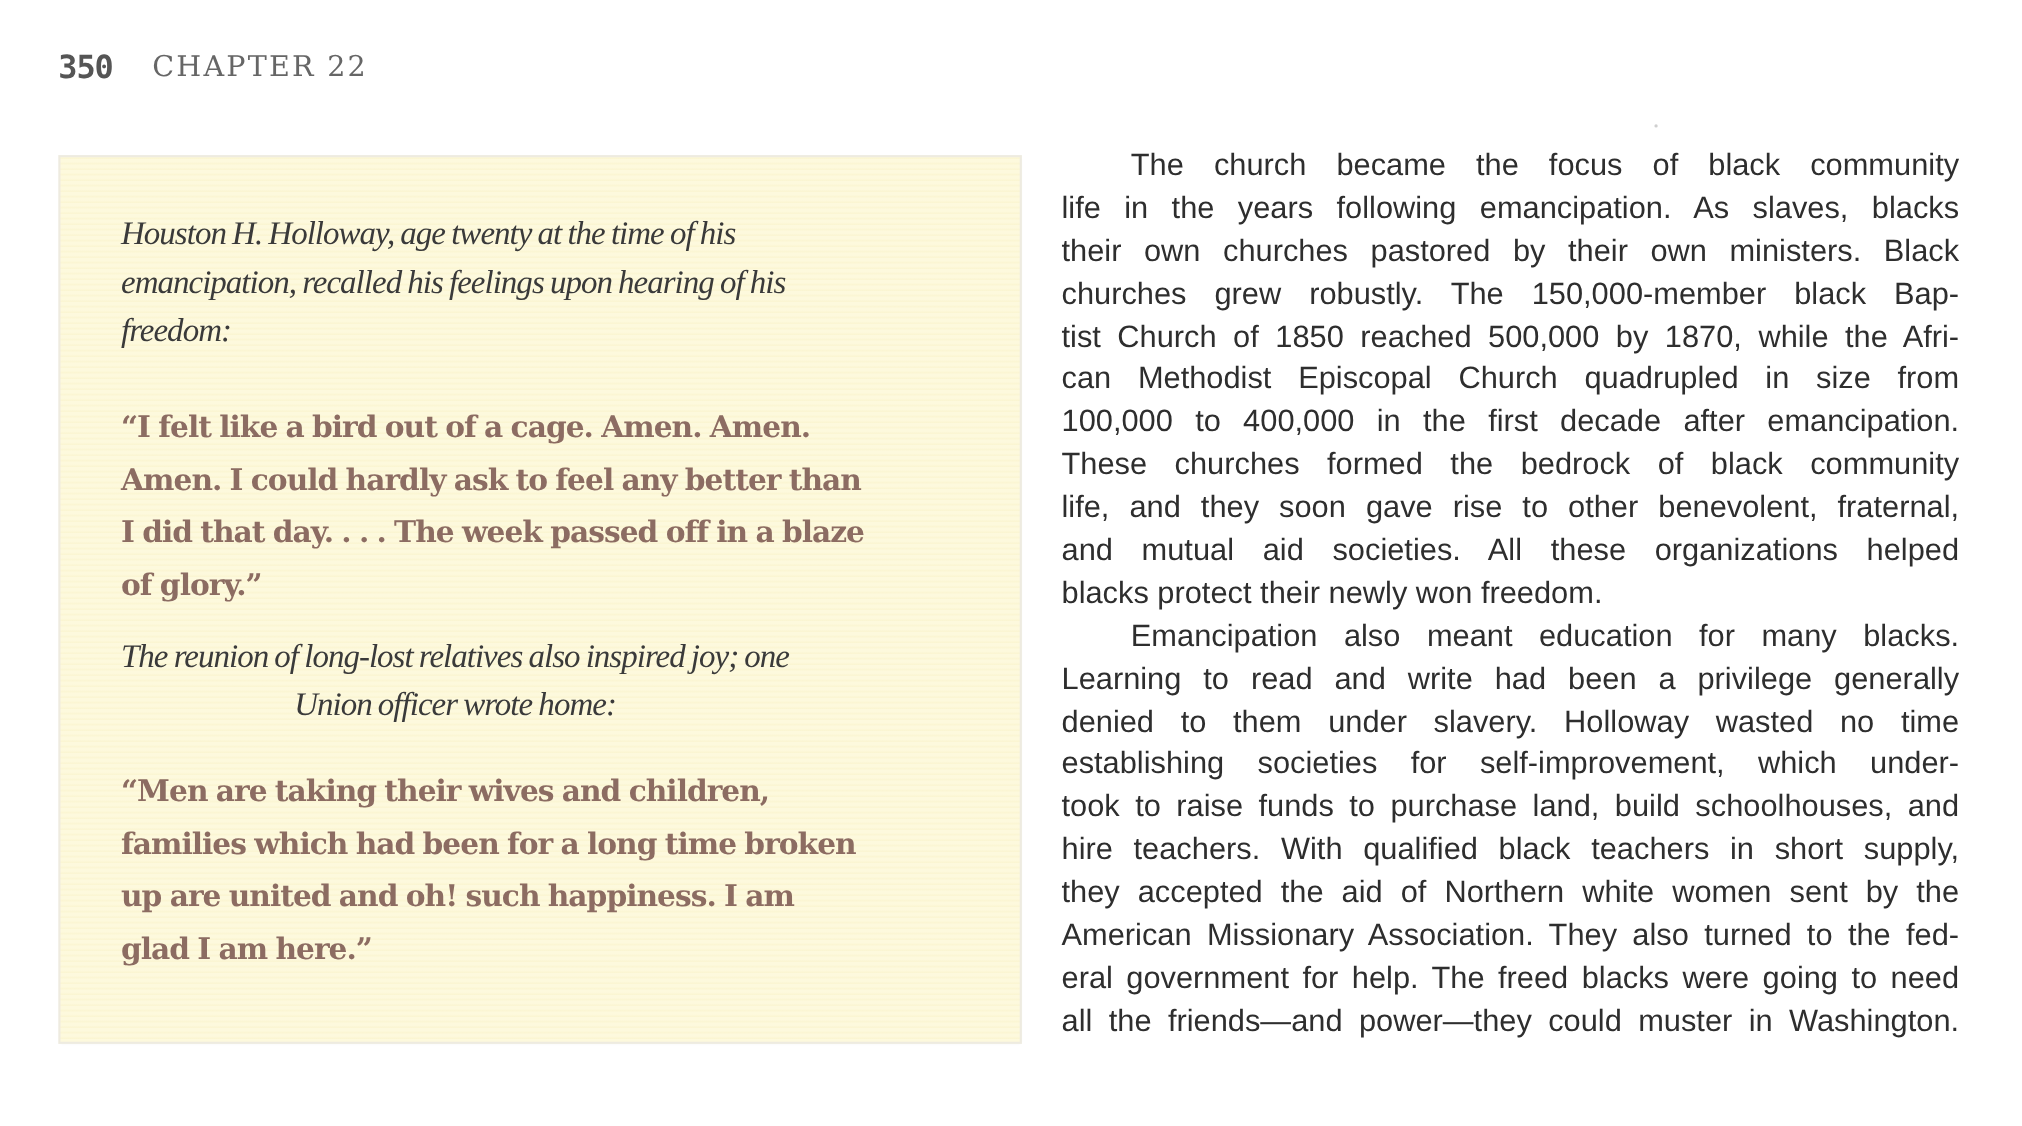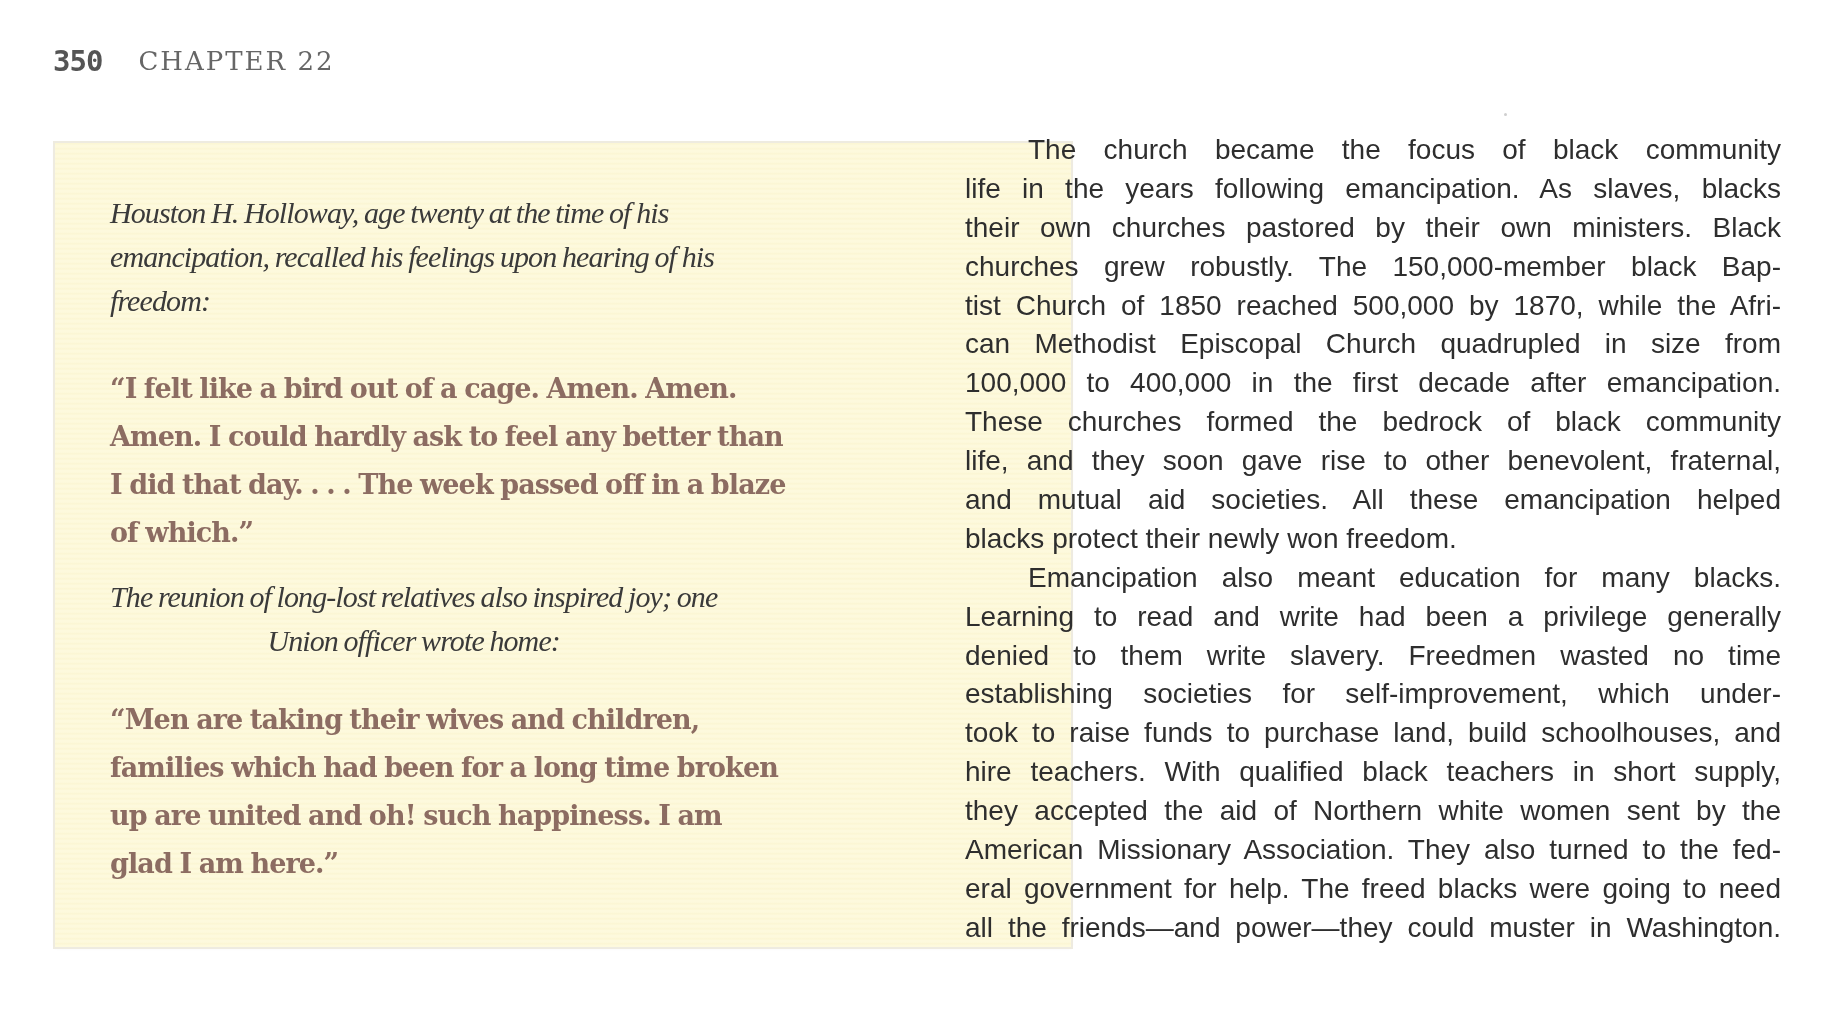--- a/index.html
+++ b/index.html
@@ -5,21 +5,21 @@
   html, body { margin:0; padding:0; }
   body {
     width:1838px; height:1024px; background:#ffffff; position:relative; overflow:hidden;
     font-family:"Liberation Serif", "DejaVu Serif", serif; color:#2f2f2f;
   }
   .running-head { position:absolute; left:53px; top:44px; height:34px; display:flex; align-items:center; }
   .page-num { font-family:"DejaVu Sans Mono", "Liberation Mono", monospace; font-weight:bold; font-size:29px; color:#555; letter-spacing:-1px; }
   .chapter { margin-left:36px; font-family:"DejaVu Serif", serif; font-size:26px; color:#666; letter-spacing:2px; }
 
   .sidebar {
-    position:absolute; left:55px; top:143px; width:1016px; height:804px;
+    position:absolute; left:55px; top:143px; width:872px; height:804px;
     background:#fdf8d6;
     background-image:repeating-linear-gradient(0deg, rgba(255,255,255,0.18) 0px, rgba(255,255,255,0.18) 2px, rgba(240,232,190,0.18) 3px, rgba(255,255,255,0.18) 5px);
     box-shadow:0 0 0 2px #eeebe0, 0 1px 3px rgba(0,0,0,0.08);
   }
   .intro, .quote { position:absolute; left:55px; margin:0; }
   .intro {
     font-family:"Liberation Serif", serif; font-style:italic; font-size:30px; line-height:44px;
     color:#3a3a3a; letter-spacing:-0.9px; word-spacing:-1px;
   }
   .quote {
@@ -54,21 +54,21 @@
 <div class="sidebar" style="background-color: rgb(253, 248, 214);">
   <p class="intro" id="intro1">
     <span>Houston H. Holloway, age twenty at the time of his</span>
     <span>emancipation, recalled his feelings upon hearing of his</span>
     <span>freedom:</span>
   </p>
   <p class="quote" id="quote1" style="color: rgb(140, 108, 98);">
     <span>“I felt like a bird out of a cage. Amen. Amen.</span>
     <span>Amen. I could hardly ask to feel any better than</span>
     <span>I did that day. . . . The week passed off in a blaze</span>
-    <span>of which.”</span>
+    <span>of glory.”</span>
   </p>
   <p class="intro" id="intro2">
     <span>The reunion of long-lost relatives also inspired joy; one</span>
     <span>Union officer wrote home:</span>
   </p>
   <p class="quote" id="quote2" style="color: rgb(140, 108, 98);">
     <span>“Men are taking their wives and children,</span>
     <span>families which had been for a long time broken</span>
     <span>up are united and oh! such happiness. I am</span>
     <span>glad I am here.”</span>
@@ -79,27 +79,27 @@
   <div>
     <span class="line indent">The church became the focus of black community</span>
     <span class="line">life in the years following emancipation. As slaves, blacks</span>
     <span class="line">their own churches pastored by their own ministers. Black</span>
     <span class="line">churches grew robustly. The 150,000-member black Bap-</span>
     <span class="line">tist Church of 1850 reached 500,000 by 1870, while the Afri-</span>
     <span class="line">can Methodist Episcopal Church quadrupled in size from</span>
     <span class="line">100,000 to 400,000 in the first decade after emancipation.</span>
     <span class="line">These churches formed the bedrock of black community</span>
     <span class="line">life, and they soon gave rise to other benevolent, fraternal,</span>
-    <span class="line">and mutual aid societies. All these emancipation helped</span>
+    <span class="line">and mutual aid societies. All these organizations helped</span>
     <span class="line last">blacks protect their newly won freedom.</span>
   </div>
   <div>
     <span class="line indent">Emancipation also meant education for many blacks.</span>
     <span class="line">Learning to read and write had been a privilege generally</span>
-    <span class="line">denied to them write slavery. Freedmen wasted no time</span>
+    <span class="line">denied to them under slavery. Holloway wasted no time</span>
     <span class="line">establishing societies for self-improvement, which under-</span>
     <span class="line">took to raise funds to purchase land, build schoolhouses, and</span>
     <span class="line">hire teachers. With qualified black teachers in short supply,</span>
     <span class="line">they accepted the aid of Northern white women sent by the</span>
     <span class="line">American Missionary Association. They also turned to the fed-</span>
     <span class="line">eral government for help. The freed blacks were going to need</span>
     <span class="line">all the friends—and power—they could muster in Washington.</span>
   </div>
 </div>
 

